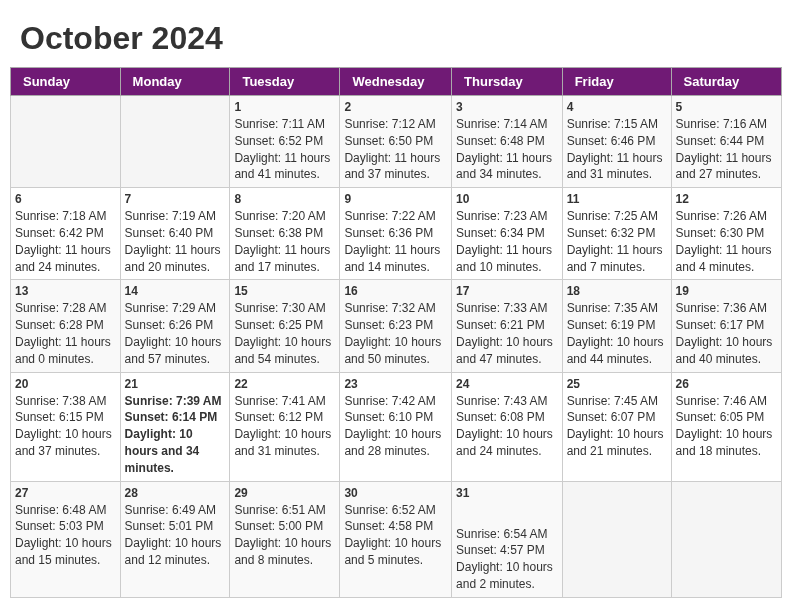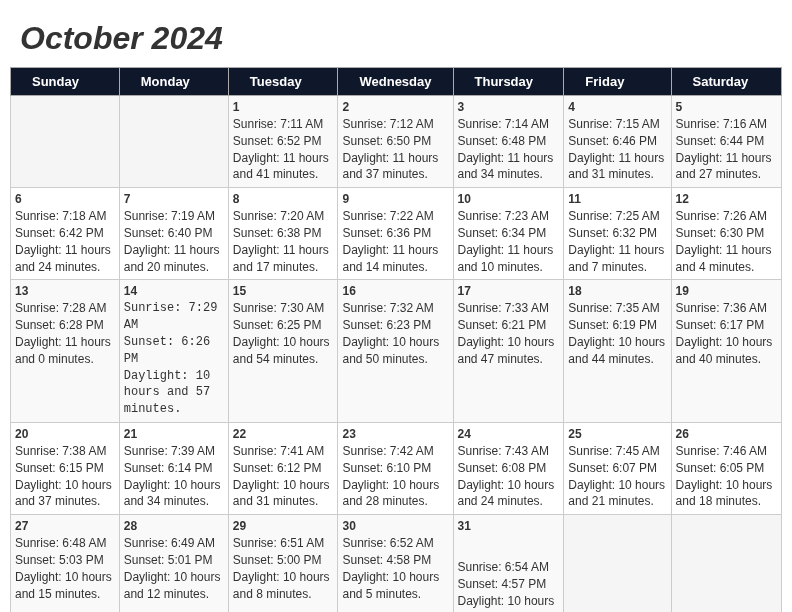--- a/index.html
+++ b/index.html
@@ -20,42 +20,41 @@
       display: flex;
       flex-direction: column;
       align-items: flex-start;
     }
     .logo-top-row {
       display: flex;
       align-items: center;
     }
     .title-section {
       text-align: left;
-      font-style: italic;
     }
     .month-year {
       font-size: 32px;
       font-weight: bold;
       color: #333;
     }
     .location {
       font-size: 16px;
       color: #555;
     }
     .calendar {
       width: 100%;
       border-collapse: collapse;
       margin-top: 5px;
     }
     .calendar th {
-      background-color: #0f172a;
+      background-color: #701a75;
       color: #fff;
       font-size: 13px;
       font-weight: bold;
-      padding: 6px 21px;
+      padding: 6px 12px;
       text-align: left;
       border: 1px solid #aaa;
     }
     .calendar td {
       vertical-align: top;
       border: 1px solid #ccc;
       padding: 4px;
       font-size: 10.5px;
       color: #333;
       width: 113px;
@@ -185,21 +184,21 @@
       </tr>
       <tr>
         <td>
           <span class="day-num">13</span>
           <div class="day-info" style="white-space: pre-line;">Sunrise: 7:28 AM
 Sunset: 6:28 PM
 Daylight: 11 hours and 0 minutes.</div>
         </td>
         <td>
           <span class="day-num">14</span>
-          <div class="day-info" style="white-space: pre-line; font-family: Liberation Mono, monospace;">Sunrise: 7:29 AM
+          <div class="day-info" style="white-space: pre-line;">Sunrise: 7:29 AM
 Sunset: 6:26 PM
 Daylight: 10 hours and 57 minutes.</div>
         </td>
         <td>
           <span class="day-num">15</span>
           <div class="day-info" style="white-space: pre-line;">Sunrise: 7:30 AM
 Sunset: 6:25 PM
 Daylight: 10 hours and 54 minutes.</div>
         </td>
         <td>
@@ -229,21 +228,21 @@
       </tr>
       <tr>
         <td>
           <span class="day-num">20</span>
           <div class="day-info" style="white-space: pre-line;">Sunrise: 7:38 AM
 Sunset: 6:15 PM
 Daylight: 10 hours and 37 minutes.</div>
         </td>
         <td>
           <span class="day-num">21</span>
-          <div class="day-info" style="white-space: pre-line;">Sunrise: 7:39 AM
+          <div class="day-info" style="white-space: pre-line; font-weight: bold;">Sunrise: 7:39 AM
 Sunset: 6:14 PM
 Daylight: 10 hours and 34 minutes.</div>
         </td>
         <td>
           <span class="day-num">22</span>
           <div class="day-info" style="white-space: pre-line;">Sunrise: 7:41 AM
 Sunset: 6:12 PM
 Daylight: 10 hours and 31 minutes.</div>
         </td>
         <td>

